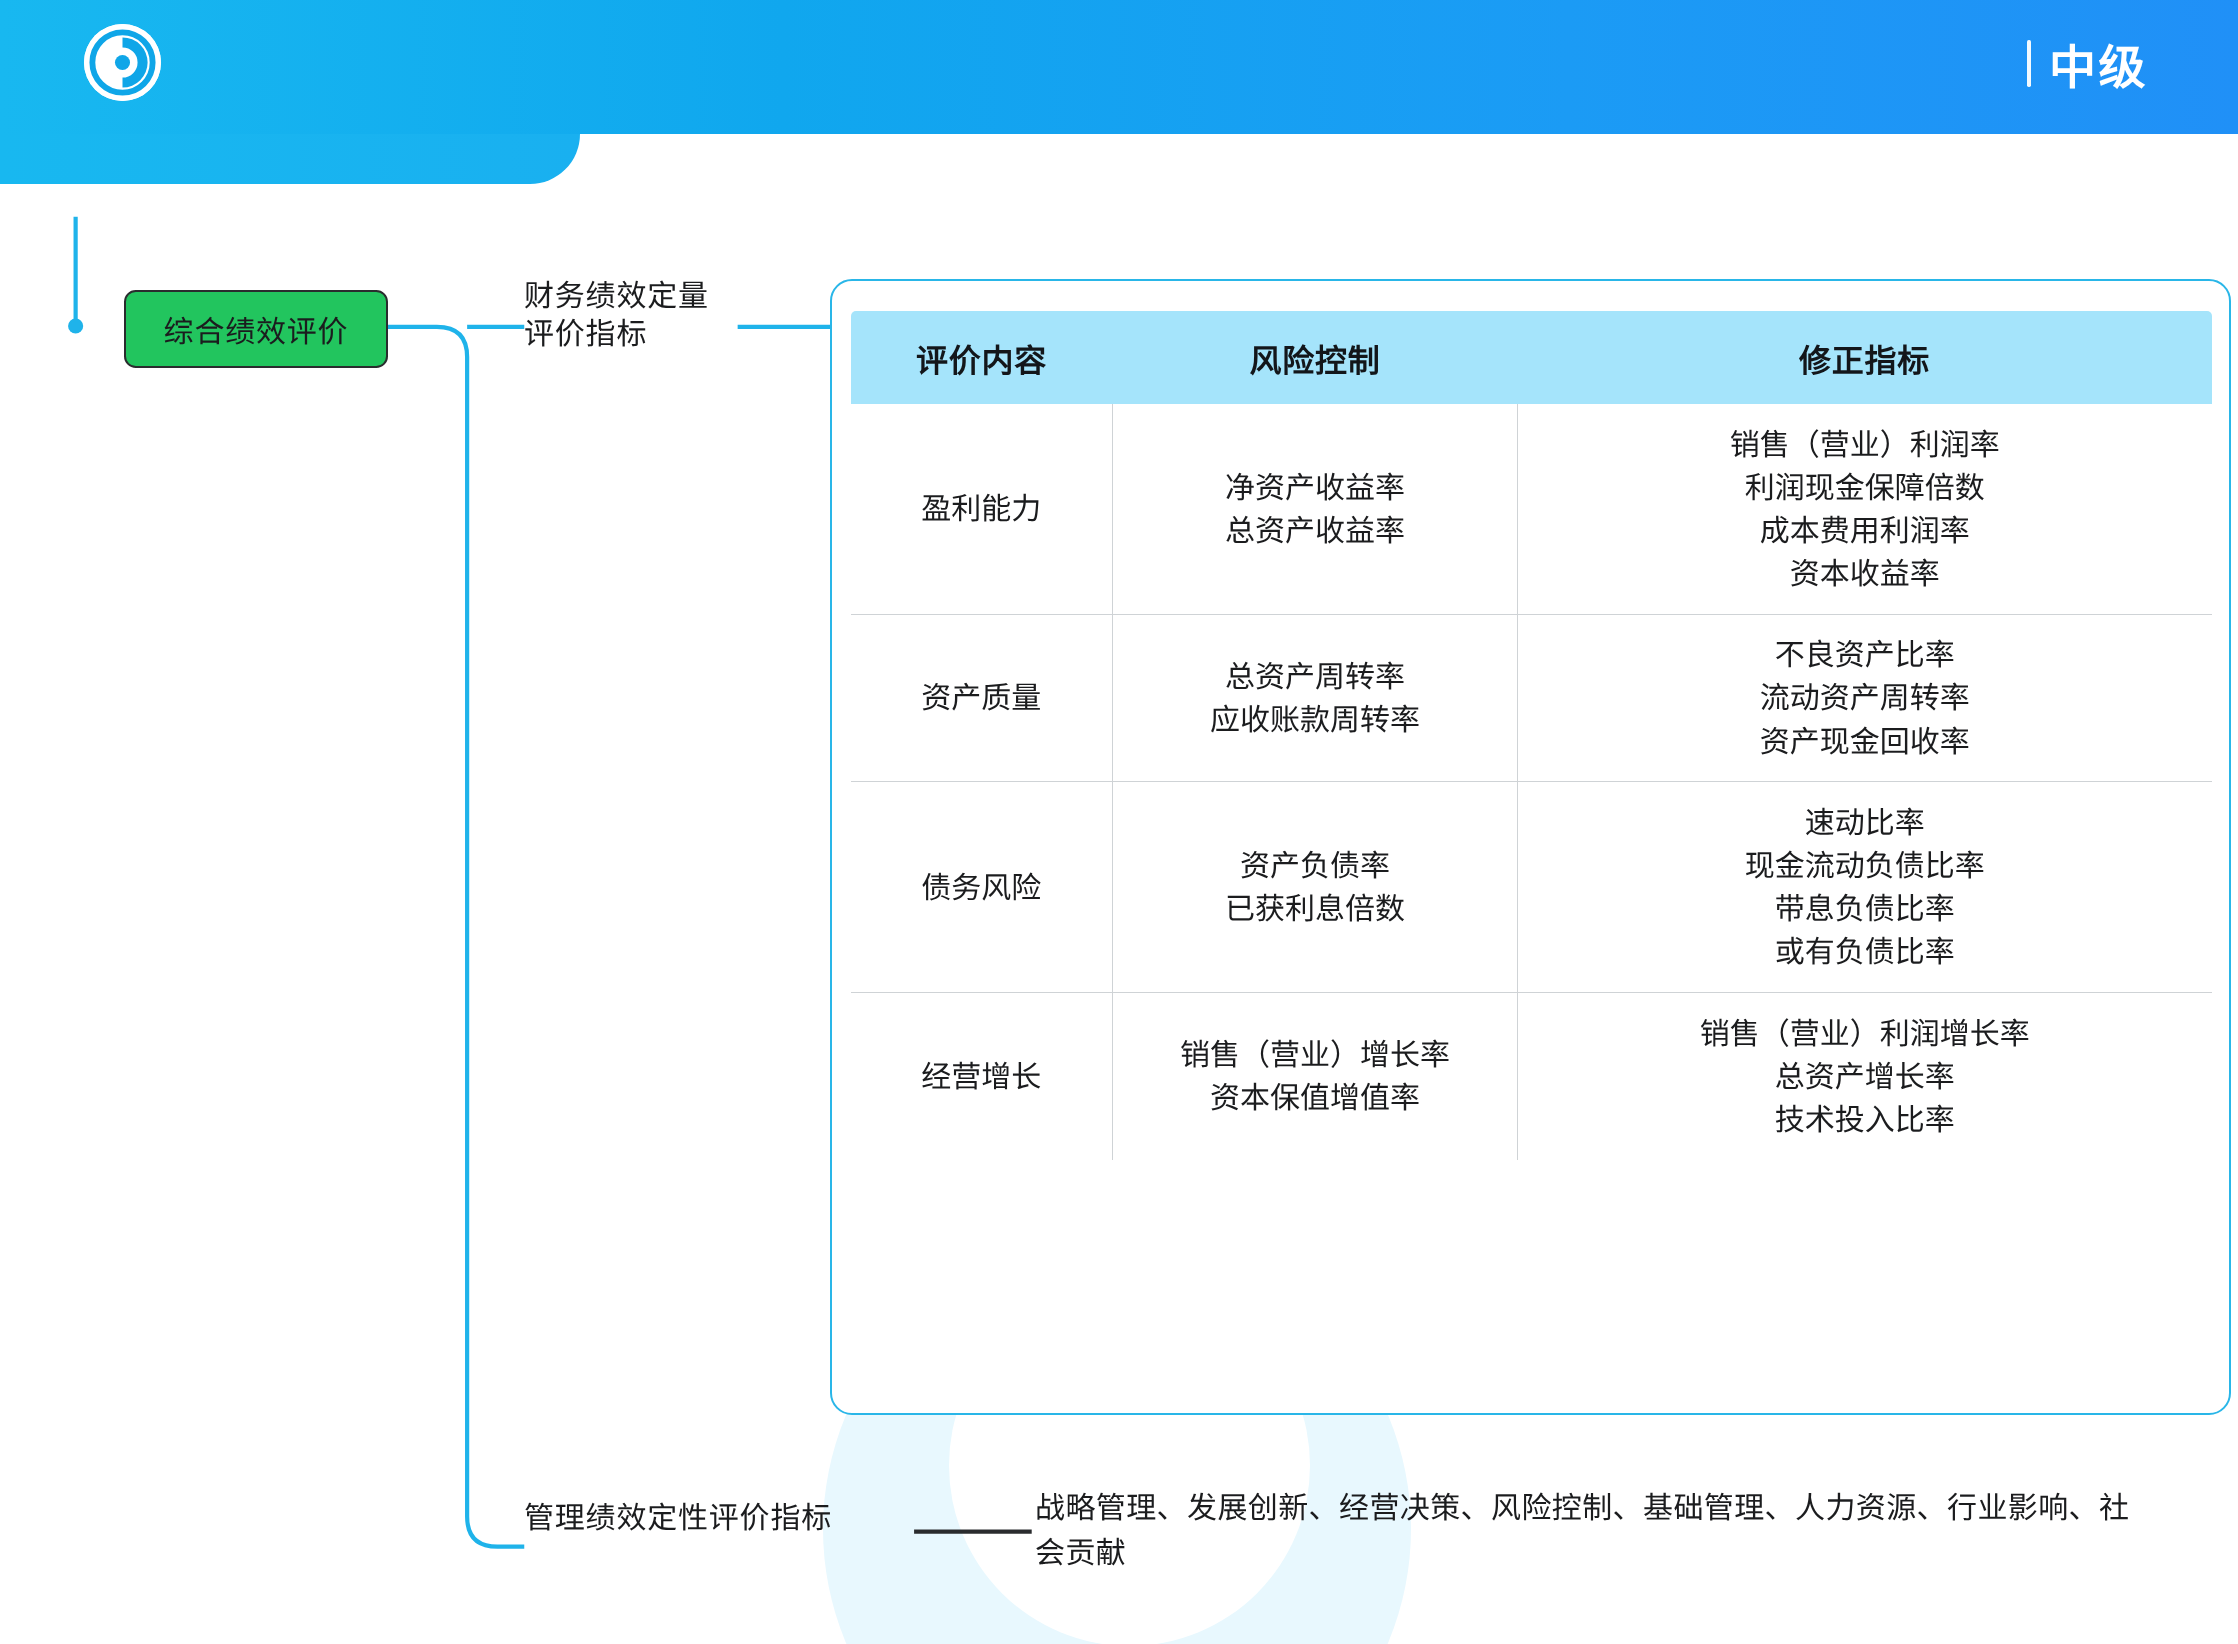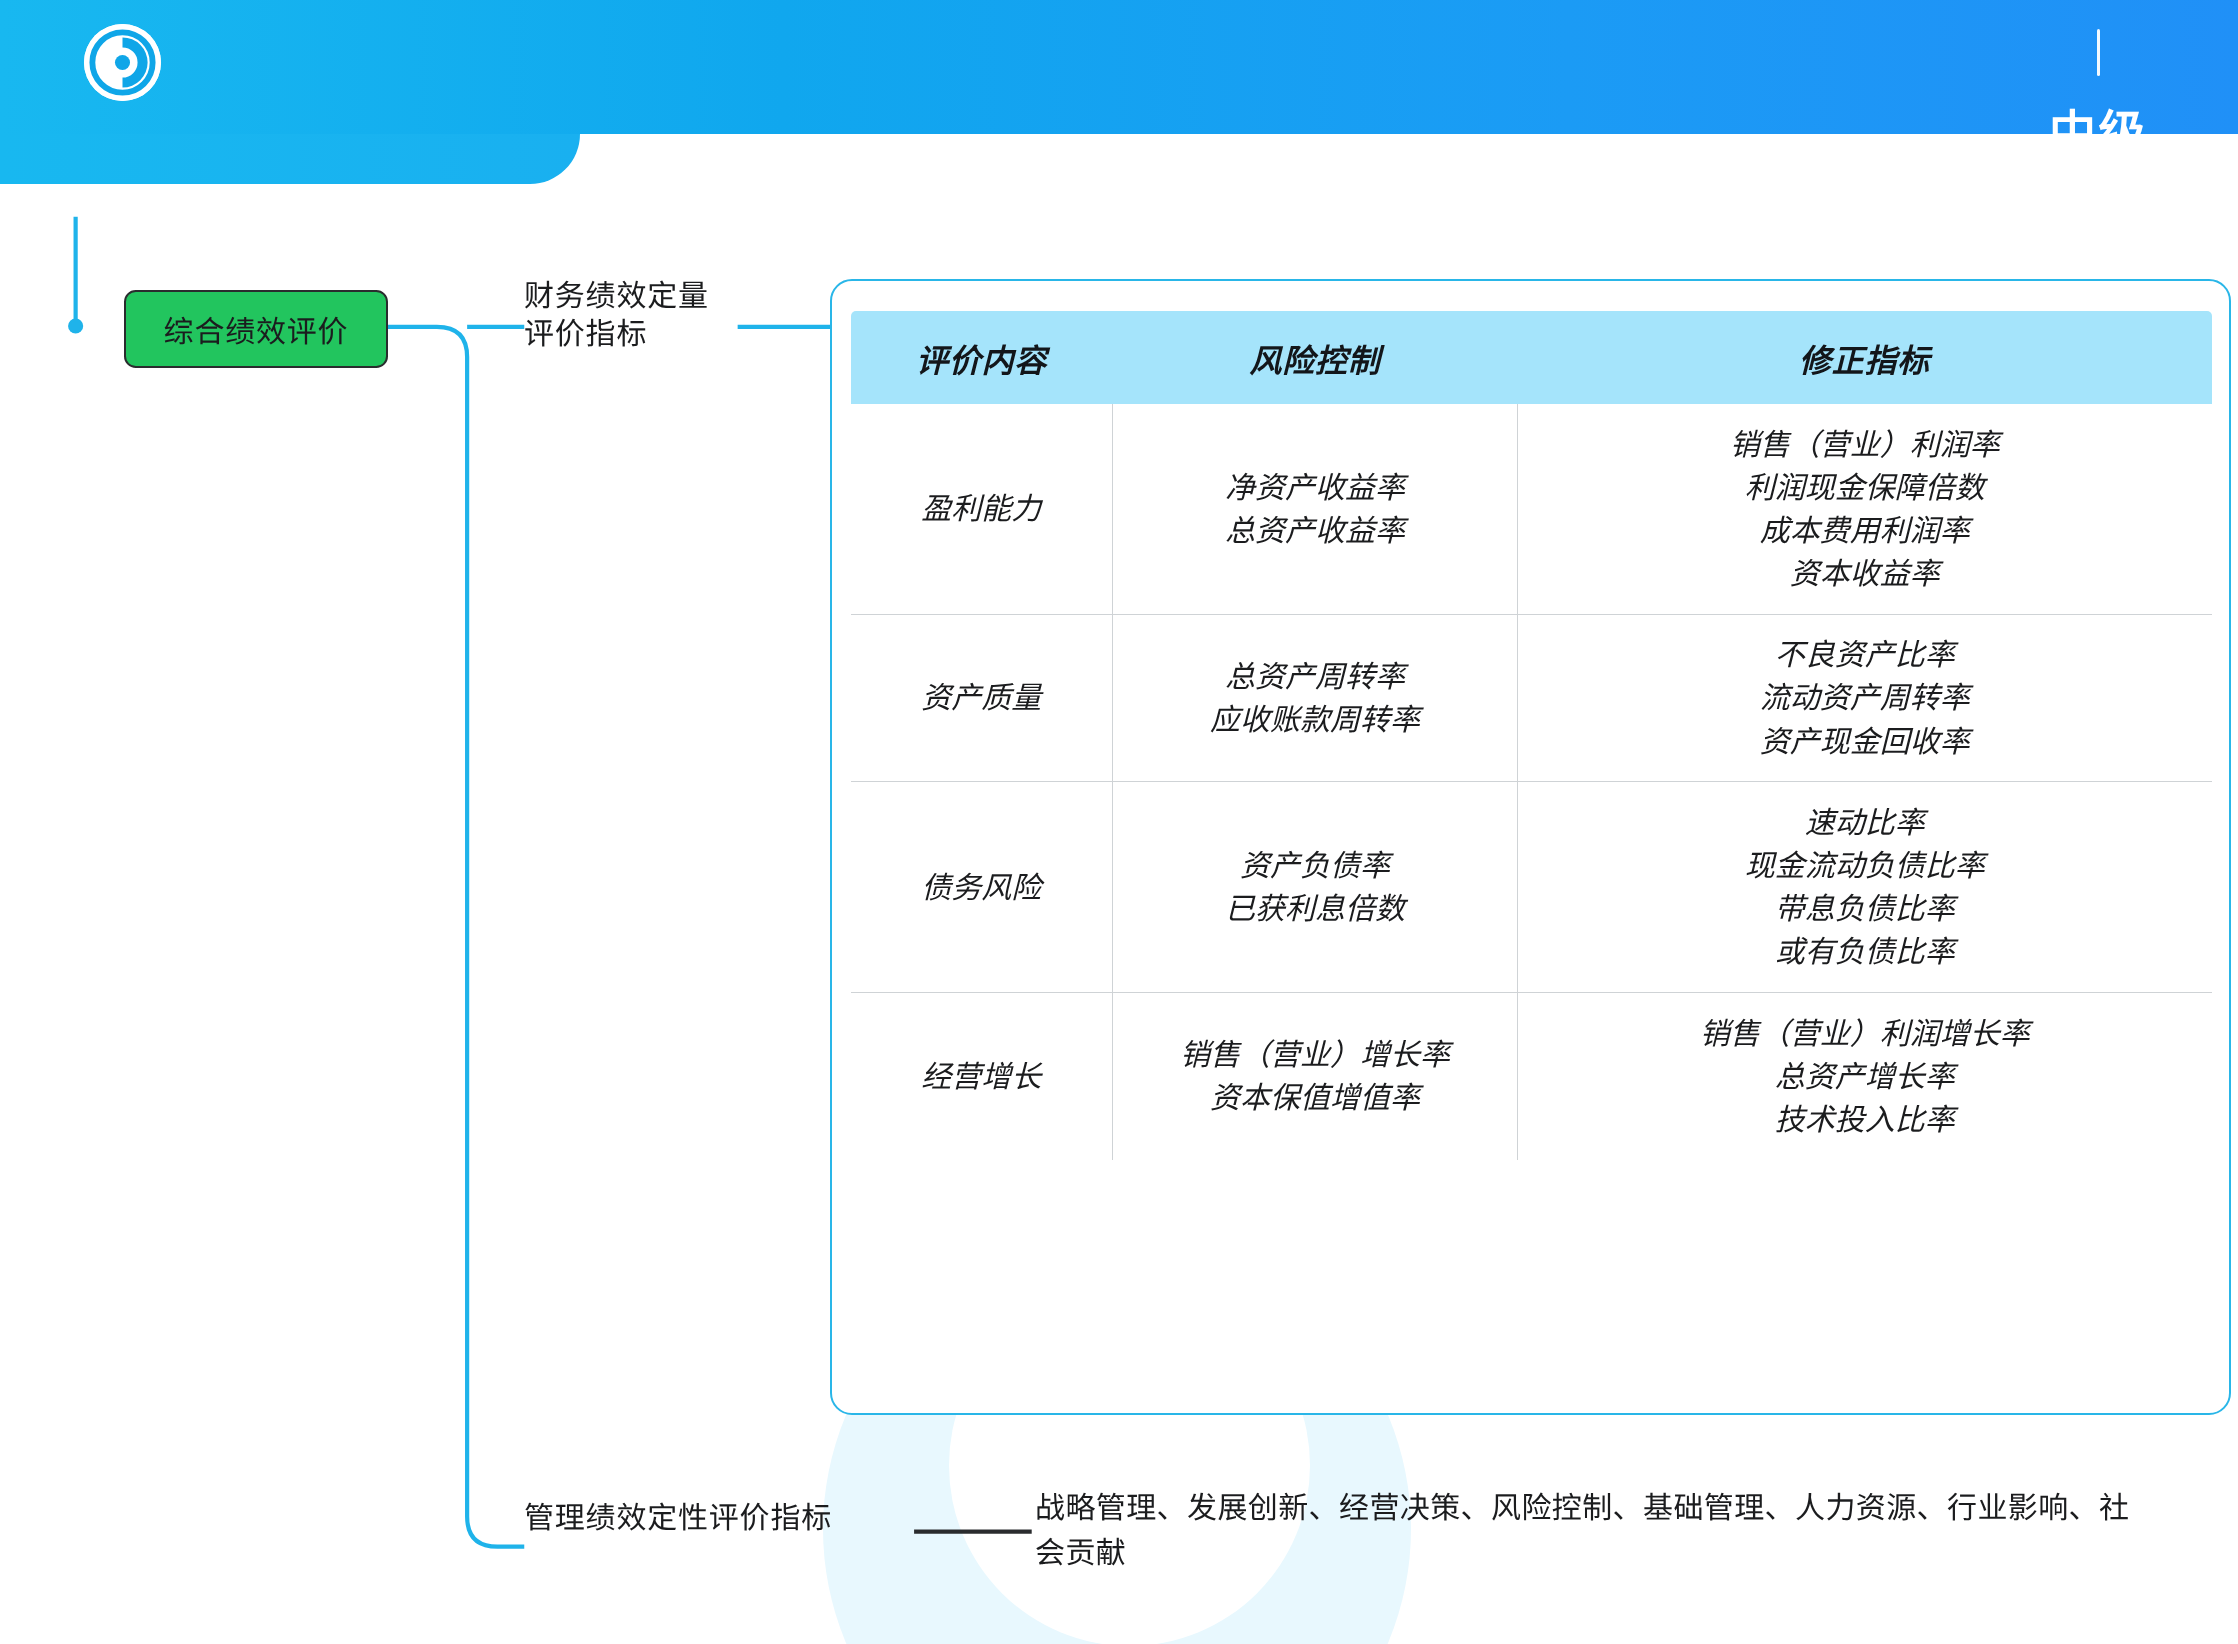--- a/index.html
+++ b/index.html
@@ -66,21 +66,20 @@
     font-family: "Liberation Sans", sans-serif;
   }
   .header-right {
     position: absolute;
     right: 91px;
     top: 28.6px;
     display: flex;
     align-items: center;
     gap: 18.5px;
     color: #ffffff;
-    flex-direction: column;
   }
   .header-divider {
     width: 3.4px;
     height: 47px;
     background: #ffffff;
     opacity: .95;
     border-radius: 1.7px;
   }
   .header-level {
     font-size: 47px;
@@ -157,21 +156,20 @@
     position: absolute;
     left: 830px;
     top: 279px;
     width: 1401px;
     height: 1136px;
     border: 2.5px solid #29b6e8;
     border-radius: 22px;
     background: #ffffff;
     box-sizing: border-box;
     z-index: 3;
-    font-style: italic;
   }
   table.perf {
     position: absolute;
     left: 18.5px;
     top: 30px;
     width: 1356px;
     border-collapse: collapse;
     table-layout: fixed;
   }
   table.perf th {

